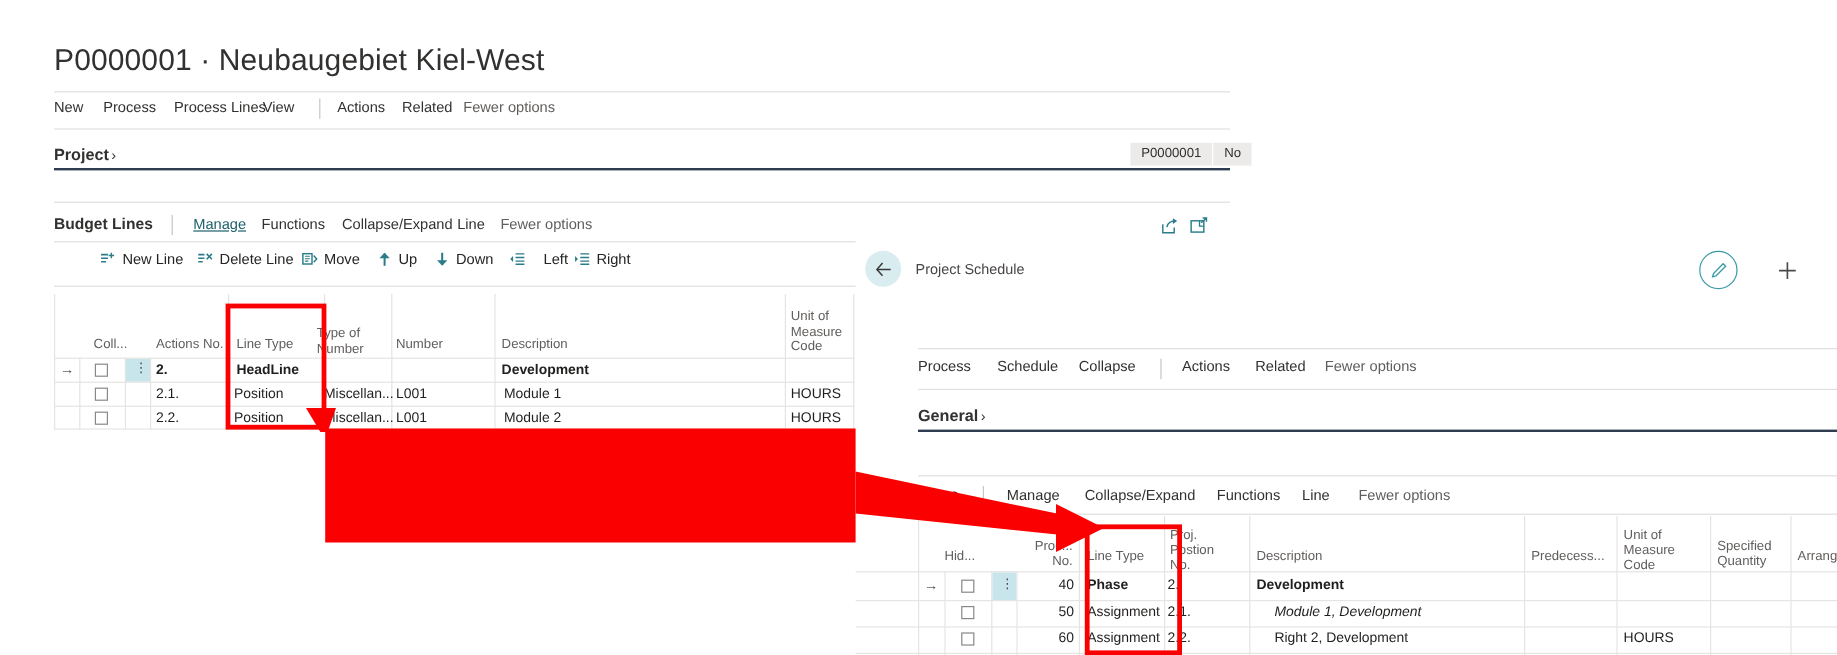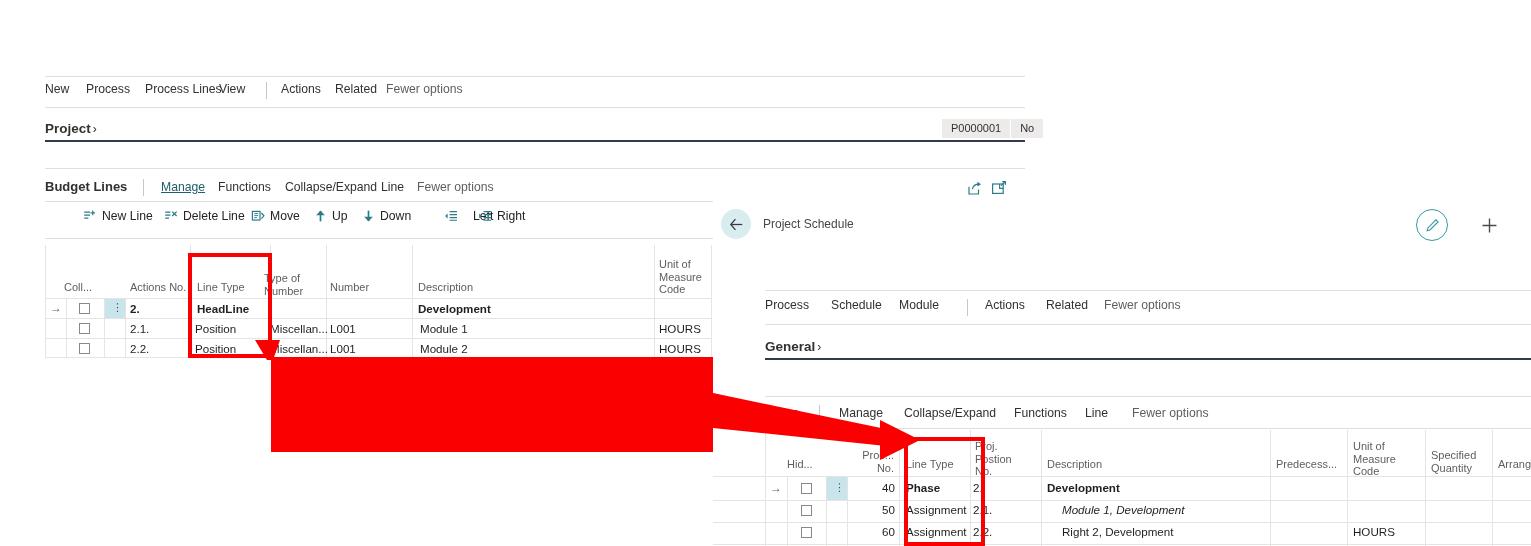--- a/index.html
+++ b/index.html
@@ -114,20 +114,21 @@
   .rp-lines-menu .mi.dim{color:#605e5c;}
 </style>
 </head>
 <body>
 
 <div class="page">
 
   <div class="left-pane">
 
 
+    <div class="page-title">P0000001 · Neubaugebiet Kiel-West</div>
 
     <div class="rule" style="left:45px;top:76px;width:980px;"></div>
 
     <div class="menubar">
       <div class="mi" style="left:0px;">New</div>
       <div class="mi" style="left:41px;">Process</div>
       <div class="mi" style="left:100px;">Process Lines</div>
       <div class="mi" style="left:174px;">View</div>
       <div class="sep" style="left:221px;"></div>
       <div class="mi" style="left:236px;">Actions</div>
@@ -215,21 +216,21 @@
       </div>
       <div class="cmd" style="left:330px;">
         <span class="gl">
           <svg width="13" height="14" viewBox="0 0 13 14">
               <path d="M6.5 1.6 V11.8" stroke="#2a7d88" stroke-width="1.7"></path>
               <path d="M2.2 7.8 L6.5 12.4 L10.8 7.8 Z" fill="#2a7d88"></path>
             </svg>
         </span>
         <span>Down</span>
       </div>
-      <div class="cmd" style="left:412px;gap:15px;">
+      <div class="cmd" style="left:392px;gap:15px;">
         <span class="gl">
           <svg width="14" height="14" viewBox="0 0 14 14">
               <path d="M5.6 2.6 H13 M5.6 5.6 H13 M5.6 8.6 H13 M5.6 11.2 H13" stroke="#2a7d88" stroke-width="1.1"></path>
               <path d="M3.6 4.4 L1.2 6.9 L3.6 9.4 Z" fill="#2a7d88"></path>
             </svg>
         </span>
         <span>Left</span>
       </div>
       <div class="cmd" style="left:446px;">
         <span class="gl">
@@ -239,21 +240,21 @@
             </svg>
         </span>
         <span>Right</span>
       </div>
     </div>
 
     <div class="rule" style="left:45px;top:238px;width:980px;"></div>
 
     <div class="grid" style="left:0;top:0;">
 
-      <div class="gh" style="left:64px;top:281px;width:40px;">Coll...</div>
+      <div class="gh" style="left:78px;top:281px;width:40px;">Coll...</div>
       <div class="gh" style="left:130px;top:281px;width:70px;">Actions No.</div>
       <div class="gh" style="left:197px;top:281px;width:60px;">Line Type</div>
       <div class="gh" style="left:264px;top:272px;width:52px;">Type of<br>Number</div>
       <div class="gh" style="left:330px;top:281px;width:60px;">Number</div>
       <div class="gh" style="left:418px;top:281px;width:80px;">Description</div>
       <div class="gh" style="left:659px;top:258px;width:50px;">Unit of<br>Measure<br>Code</div>
 
       <div class="gline-h" style="left:45px;top:298px;width:667px;"></div>
       <div class="gline-h" style="left:45px;top:318px;width:667px;"></div>
       <div class="gline-h" style="left:45px;top:338px;width:667px;"></div>
@@ -313,21 +314,21 @@
       <svg width="19" height="19" viewBox="0 0 18 18">
           <path d="M9 2.4 V15.6 M2.4 9 H15.6" stroke="#4b4a48" stroke-width="1.3"></path>
         </svg>
     </div>
 
     <div class="rule" style="left:52px;top:90px;width:766px;"></div>
 
     <div class="rp-menu">
       <div class="mi" style="left:52px;">Process</div>
       <div class="mi" style="left:118px;">Schedule</div>
-      <div class="mi" style="left:186px;">Module</div>
+      <div class="mi" style="left:186px;">Collapse</div>
       <div class="sep" style="left:254px;"></div>
       <div class="mi" style="left:272px;">Actions</div>
       <div class="mi" style="left:333px;">Related</div>
       <div class="mi dim" style="left:391px;">Fewer options</div>
     </div>
 
     <div class="rule" style="left:52px;top:124px;width:766px;"></div>
 
     <div class="section-head" style="left:52px;top:139px;">
       <span>General</span><span class="chev">›</span>

